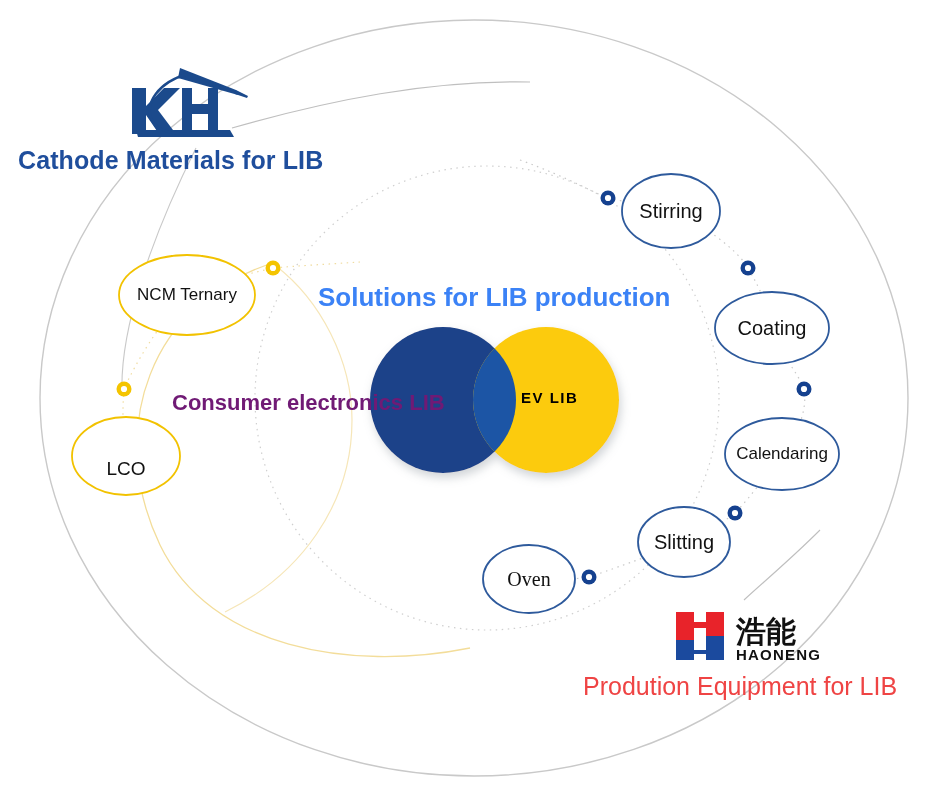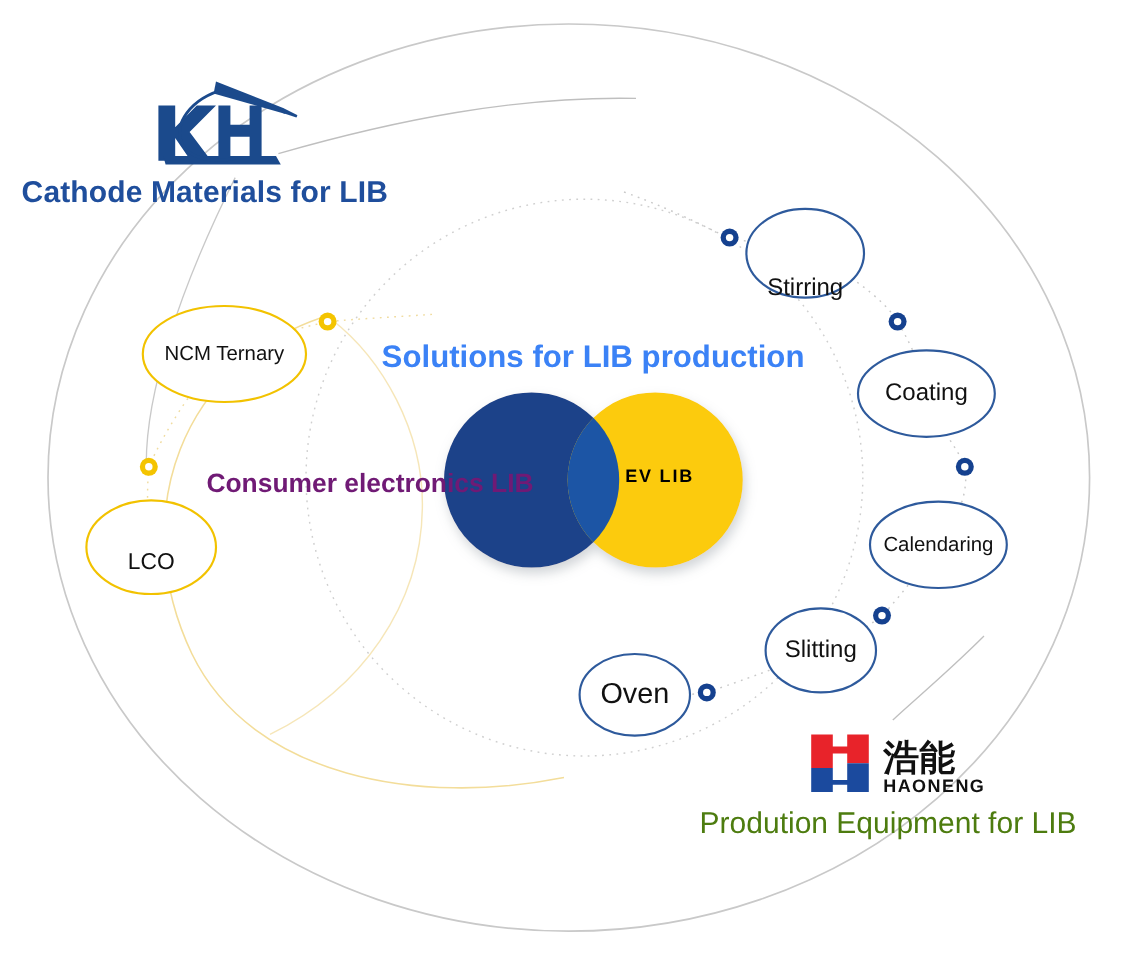--- a/index.html
+++ b/index.html
@@ -52,21 +52,21 @@
     left: 672px;
     top: 606px;
     width: 170px;
     height: 60px;
   }
   .hn-label {
     position: absolute;
     left: 583px;
     top: 672px;
     font-size: 25px;
-    color: #4d7c0f;
+    color: #ef4444;
     white-space: nowrap;
   }
 
   
   .headline {
     position: absolute;
     left: 318px;
     top: 282px;
     font-size: 26px;
     font-weight: bold;
@@ -240,19 +240,19 @@
   </div>
   <div class="hn-label">Prodution Equipment for LIB</div>
 
   <div class="headline">Solutions for LIB production</div>
   <div class="subline">Consumer electronics LIB</div>
   <div class="evline">EV  LIB</div>
 
   <div class="node-label" style="left:187px; top:295px; font-size:17px;">NCM Ternary</div>
   <div class="node-label" style="left:126px; top:456px; font-size:19px;margin-top:13px;">LCO</div>
 
-  <div class="node-label" style="left:671px; top:211px; font-size:20px;margin-top:29px;">Stirring</div>
+  <div class="node-label" style="left:671px; top:211px; font-size:20px;">Stirring</div>
   <div class="node-label" style="left:772px; top:328px; font-size:20px;">Coating</div>
   <div class="node-label" style="left:782px; top:454px; font-size:17px;">Calendaring</div>
   <div class="node-label" style="left:684px; top:542px; font-size:20px;">Slitting</div>
-  <div class="node-label" style="left:529px; top:579px; font-size:24px;">Oven</div>
+  <div class="node-label" style="left:529px; top:579px; font-size:20px;font-family:Liberation Serif, serif;">Oven</div>
 
 </div>
 
 </body></html>

